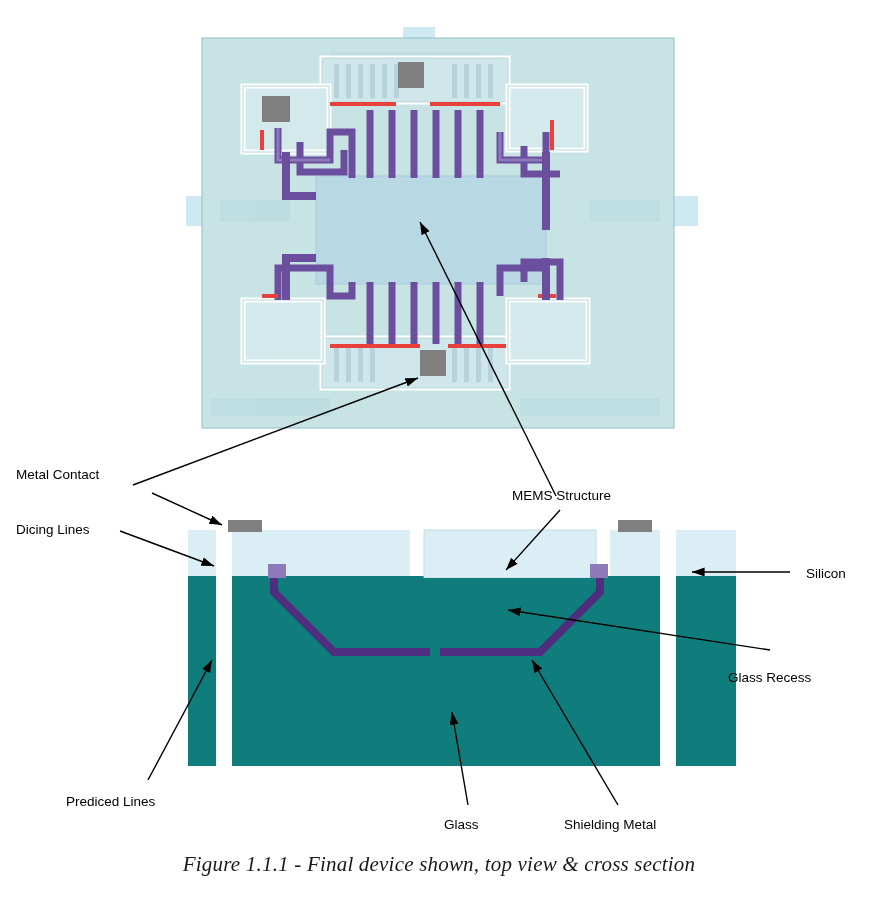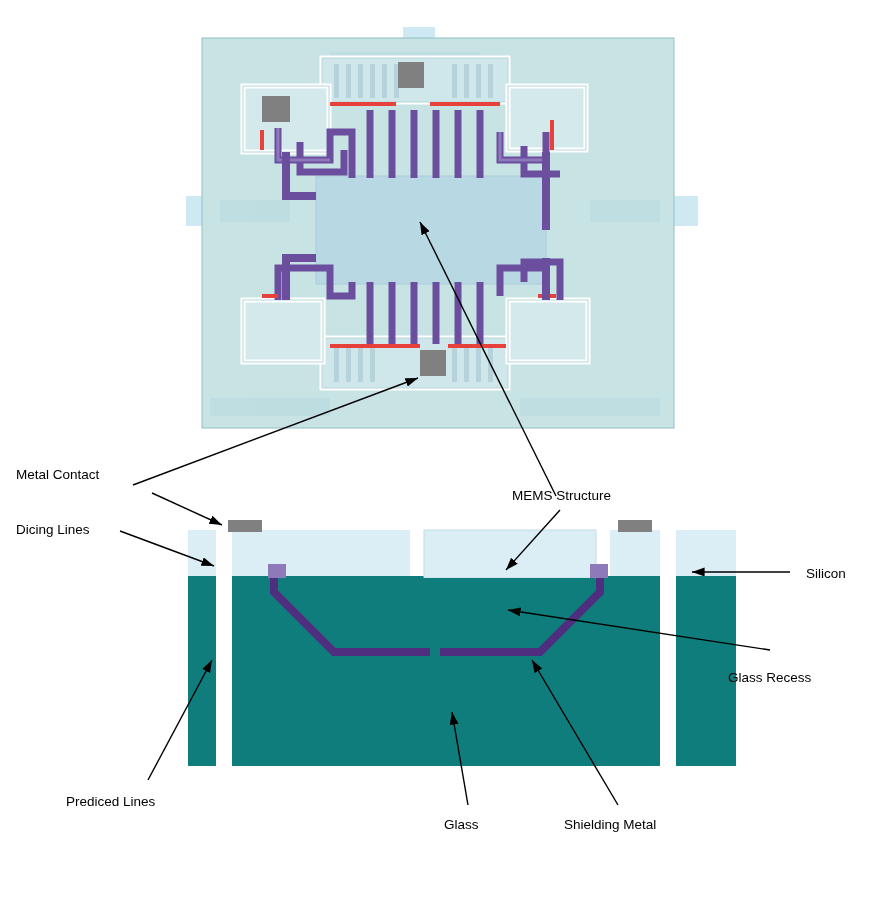--- a/index.html
+++ b/index.html
@@ -236,14 +236,15 @@
       <text class="lbl" x="512" y="500">MEMS Structure</text>
       <text class="lbl" x="806" y="578">Silicon</text>
       <text class="lbl" x="728" y="682">Glass Recess</text>
       <text class="lbl" x="66" y="806">Prediced Lines</text>
       <text class="lbl" x="444" y="829">Glass</text>
       <text class="lbl" x="564" y="829">Shielding Metal</text>
 
     </svg>
   </div>
 
+  <div class="caption">Figure 1.1.1 - Final device shown, top view &amp; cross section</div>
 
 </div>
 
 </body></html>

